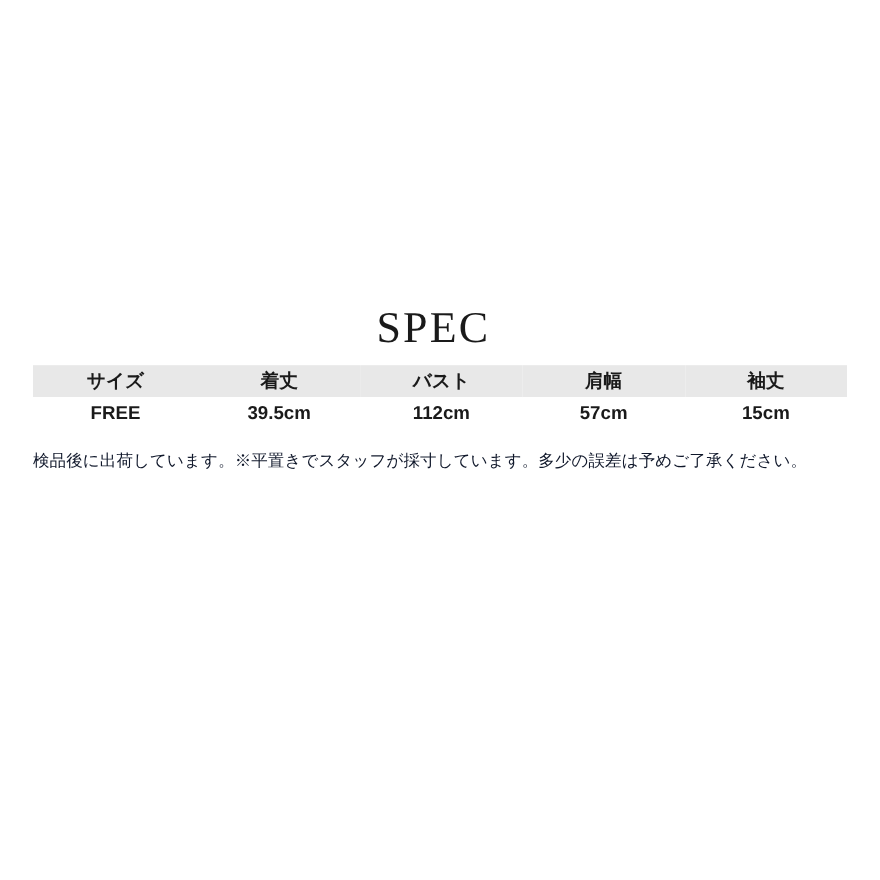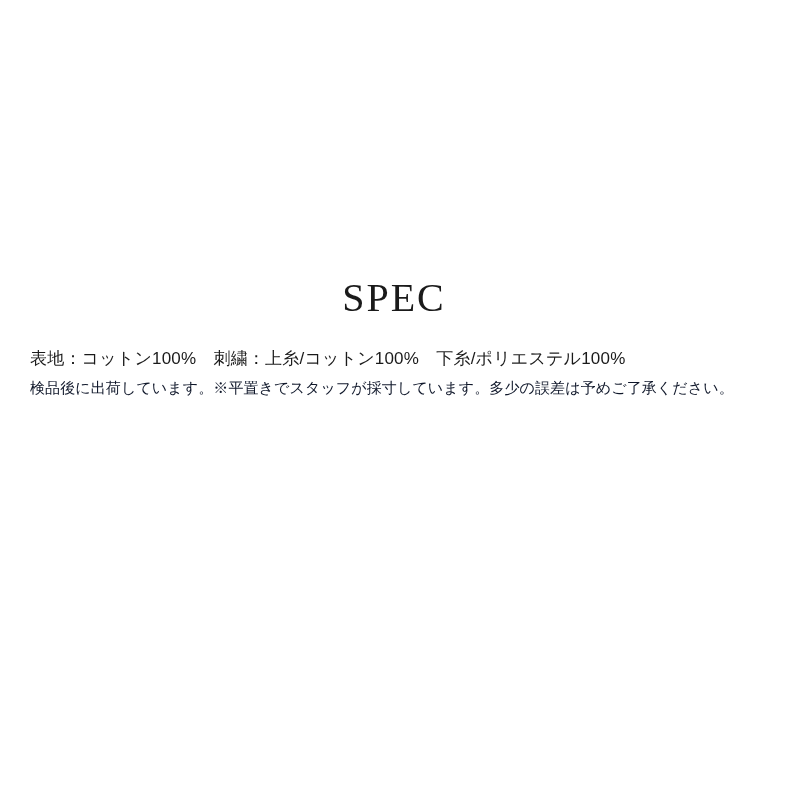--- a/index.html
+++ b/index.html
@@ -84,20 +84,39 @@
   }
 </style>
 </head>
 <body>
 
 <div class="page">
   <div class="spec-block">
 
     <div class="spec-title">SPEC</div>
 
+    <table class="spec-table">
+      <thead>
+        <tr>
+          <th>サイズ</th>
+          <th>着丈</th>
+          <th>バスト</th>
+          <th>肩幅</th>
+          <th>袖丈</th>
+        </tr>
+      </thead>
+      <tbody>
+        <tr>
+          <td>FREE</td>
+          <td>39.5cm</td>
+          <td>112cm</td>
+          <td>57cm</td>
+          <td>15cm</td>
+        </tr>
+      </tbody>
+    </table>
 
     <div class="notes">
-      <div class="note-line">表地：コットン100%　刺繍：上糸/コットン100%　下糸/ポリエステル100%</div>
       <div class="note-small">検品後に出荷しています。※平置きでスタッフが採寸しています。多少の誤差は予めご了承ください。</div>
     </div>
 
   </div>
 </div>
 
 </body></html>

